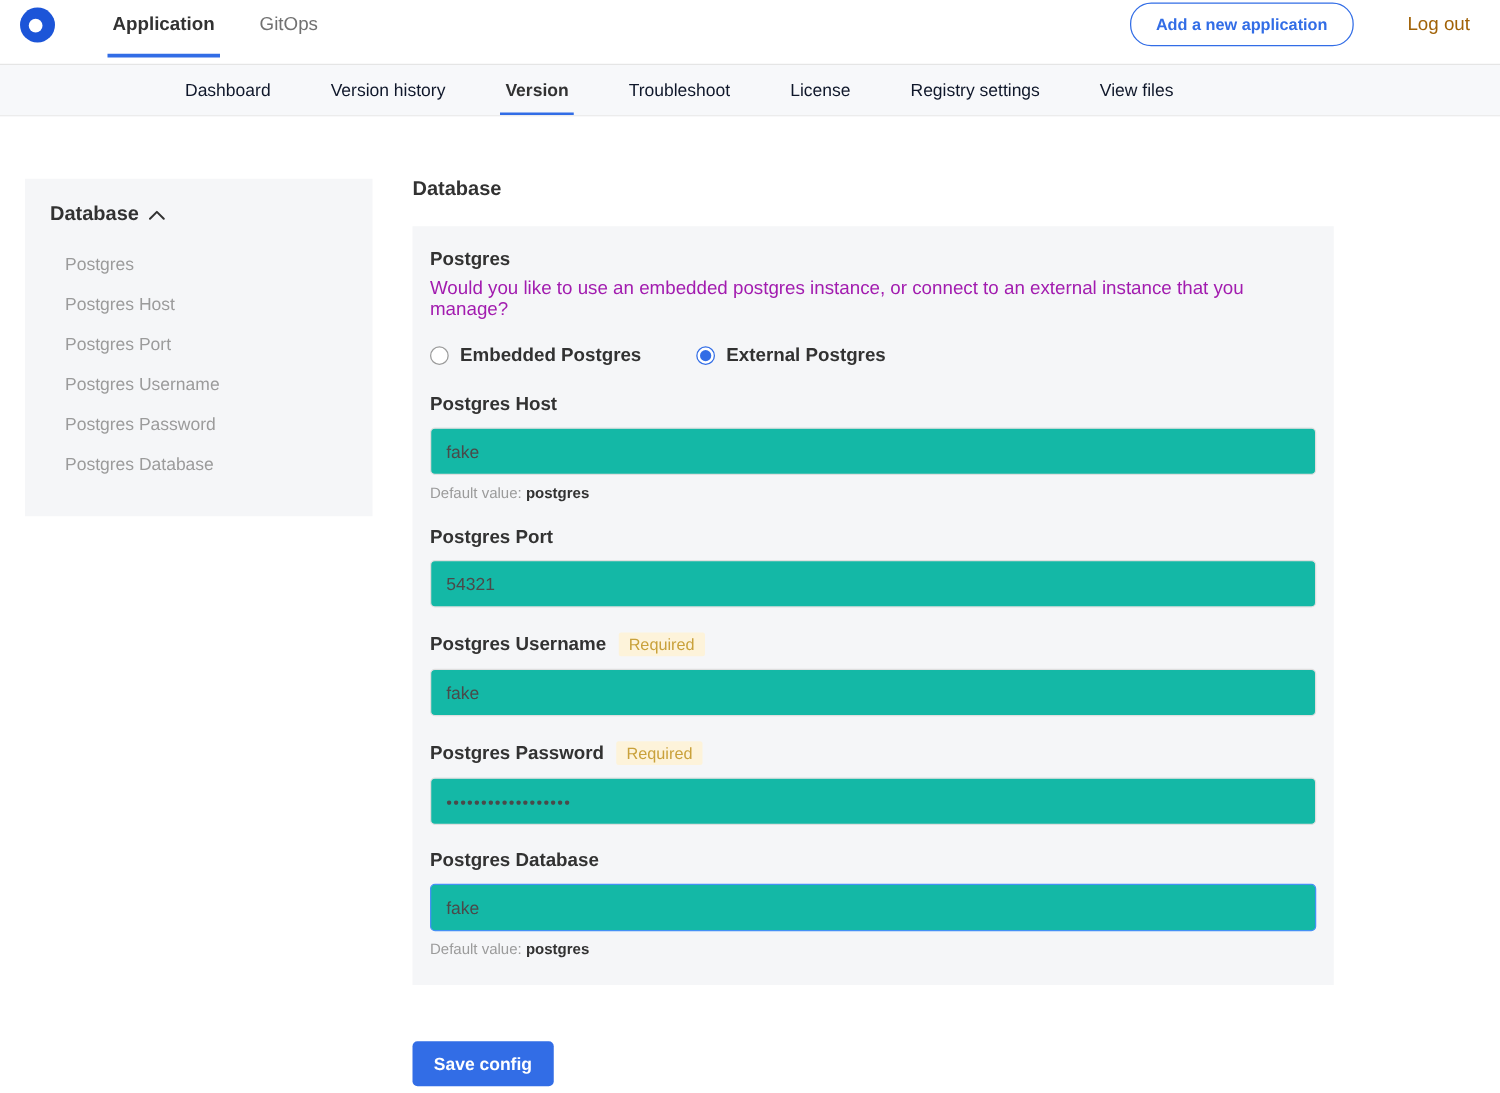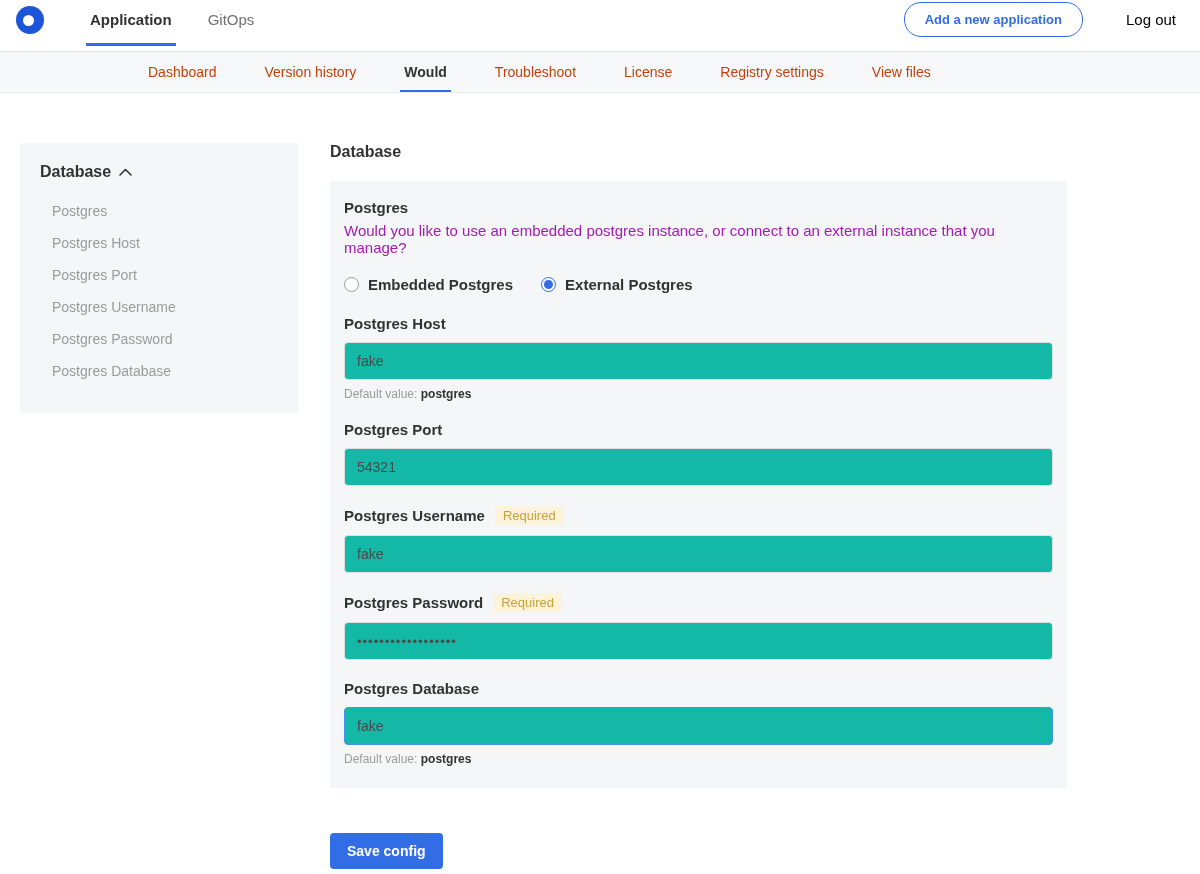--- a/index.html
+++ b/index.html
@@ -66,38 +66,38 @@
     background: #fff;
     font-family: inherit;
     font-size: 13px;
     font-weight: bold;
     border-radius: 17px;
     padding: 9px 20px;
     cursor: pointer;
   }
   .logout-link {
     font-size: 15px;
-    color: #000000;
+    color: #a16207;
     cursor: pointer;
   }
 
   
   .subnav {
     height: 41px;
     background: #f7f8fa;
     border-bottom: 1px solid #ececec;
     display: flex;
     align-items: stretch;
     padding-left: 124px;
   }
   .subnav-item {
     display: flex; align-items: center;
     padding: 0 24px;
     font-size: 14px;
-    color: #c2410c;
+    color: #0f172a;
     cursor: pointer;
     position: relative;
   }
   .subnav-item.active { color: #323232; font-weight: bold; }
   .subnav-item.active::after {
     content: "";
     position: absolute;
     left: 20px; right: 20px; bottom: 0;
     height: 2px;
     background: #326de6;
@@ -156,21 +156,21 @@
   }
   .help-text {
     font-size: 15px;
     color: #a21caf;
     margin-bottom: 20px;
   }
 
   .radio-row {
     display: flex;
     align-items: center;
-    gap: 28px;
+    gap: 44px;
     margin-bottom: 22px;
   }
   .radio-option {
     display: flex; align-items: center; gap: 9px;
     cursor: pointer;
   }
   .radio-circle {
     width: 15px; height: 15px;
     border-radius: 50%;
     border: 1px solid #9b9b9b;
@@ -263,21 +263,21 @@
   </nav>
   <div class="header-right">
     <button class="pill-button">Add a new application</button>
     <span class="logout-link">Log out</span>
   </div>
 </header>
 
 <nav class="subnav">
   <div class="subnav-item">Dashboard</div>
   <div class="subnav-item">Version history</div>
-  <div class="subnav-item active">Would</div>
+  <div class="subnav-item active">Version</div>
   <div class="subnav-item">Troubleshoot</div>
   <div class="subnav-item">License</div>
   <div class="subnav-item">Registry settings</div>
   <div class="subnav-item">View files</div>
 </nav>
 
 <div class="page-body">
 
   <aside class="sidebar">
     <div class="sidebar-group-header">

